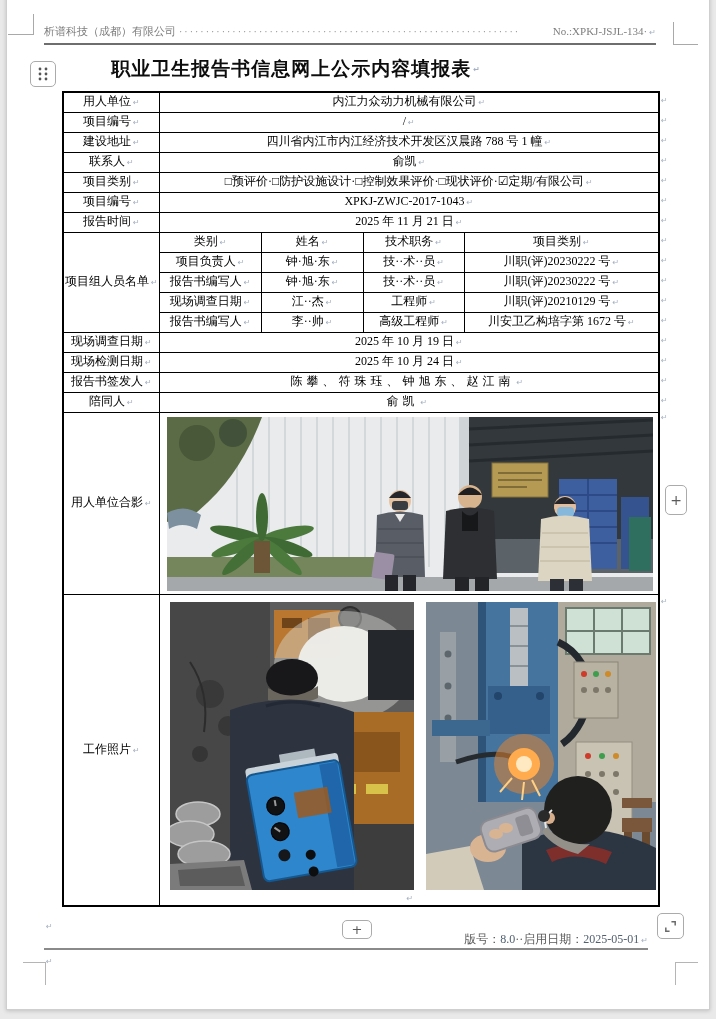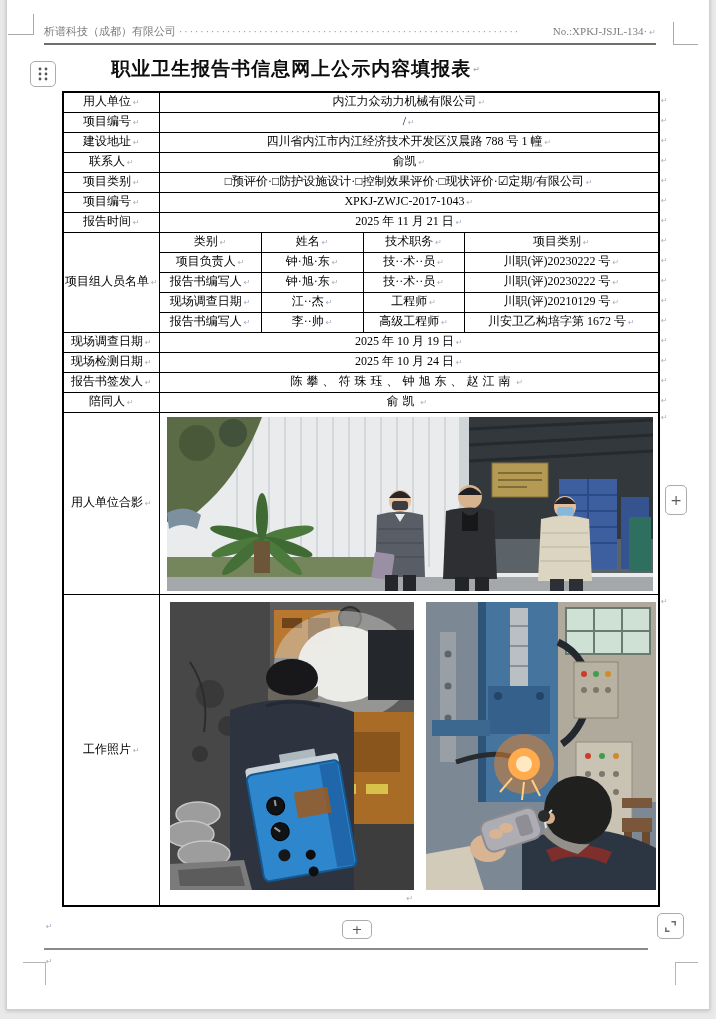--- a/index.html
+++ b/index.html
@@ -376,15 +376,18 @@
     </div>
   <div class="btn btn-expand">
     <svg width="15" height="15" viewBox="0 0 16 16">
       <path d="M9 3H13V7" fill="none" stroke="#6a6a6a" stroke-width="1.6"></path>
       <path d="M7 13H3V9" fill="none" stroke="#6a6a6a" stroke-width="1.6"></path>
     </svg>
   </div>
 
   <div class="after-table-pm"><span class="pm">↵</span></div>
 
+  <div class="footer">
+    <span>版号：</span><span class="num">8.0</span><span>··</span><span>启用日期：</span><span class="num">2025-05-01</span><span class="pm">↵</span>
+  </div>
   <div class="footer-line"></div>
   <div class="below-line-pm"><span class="pm">↵</span></div>
 </div>
 
 </body></html>

